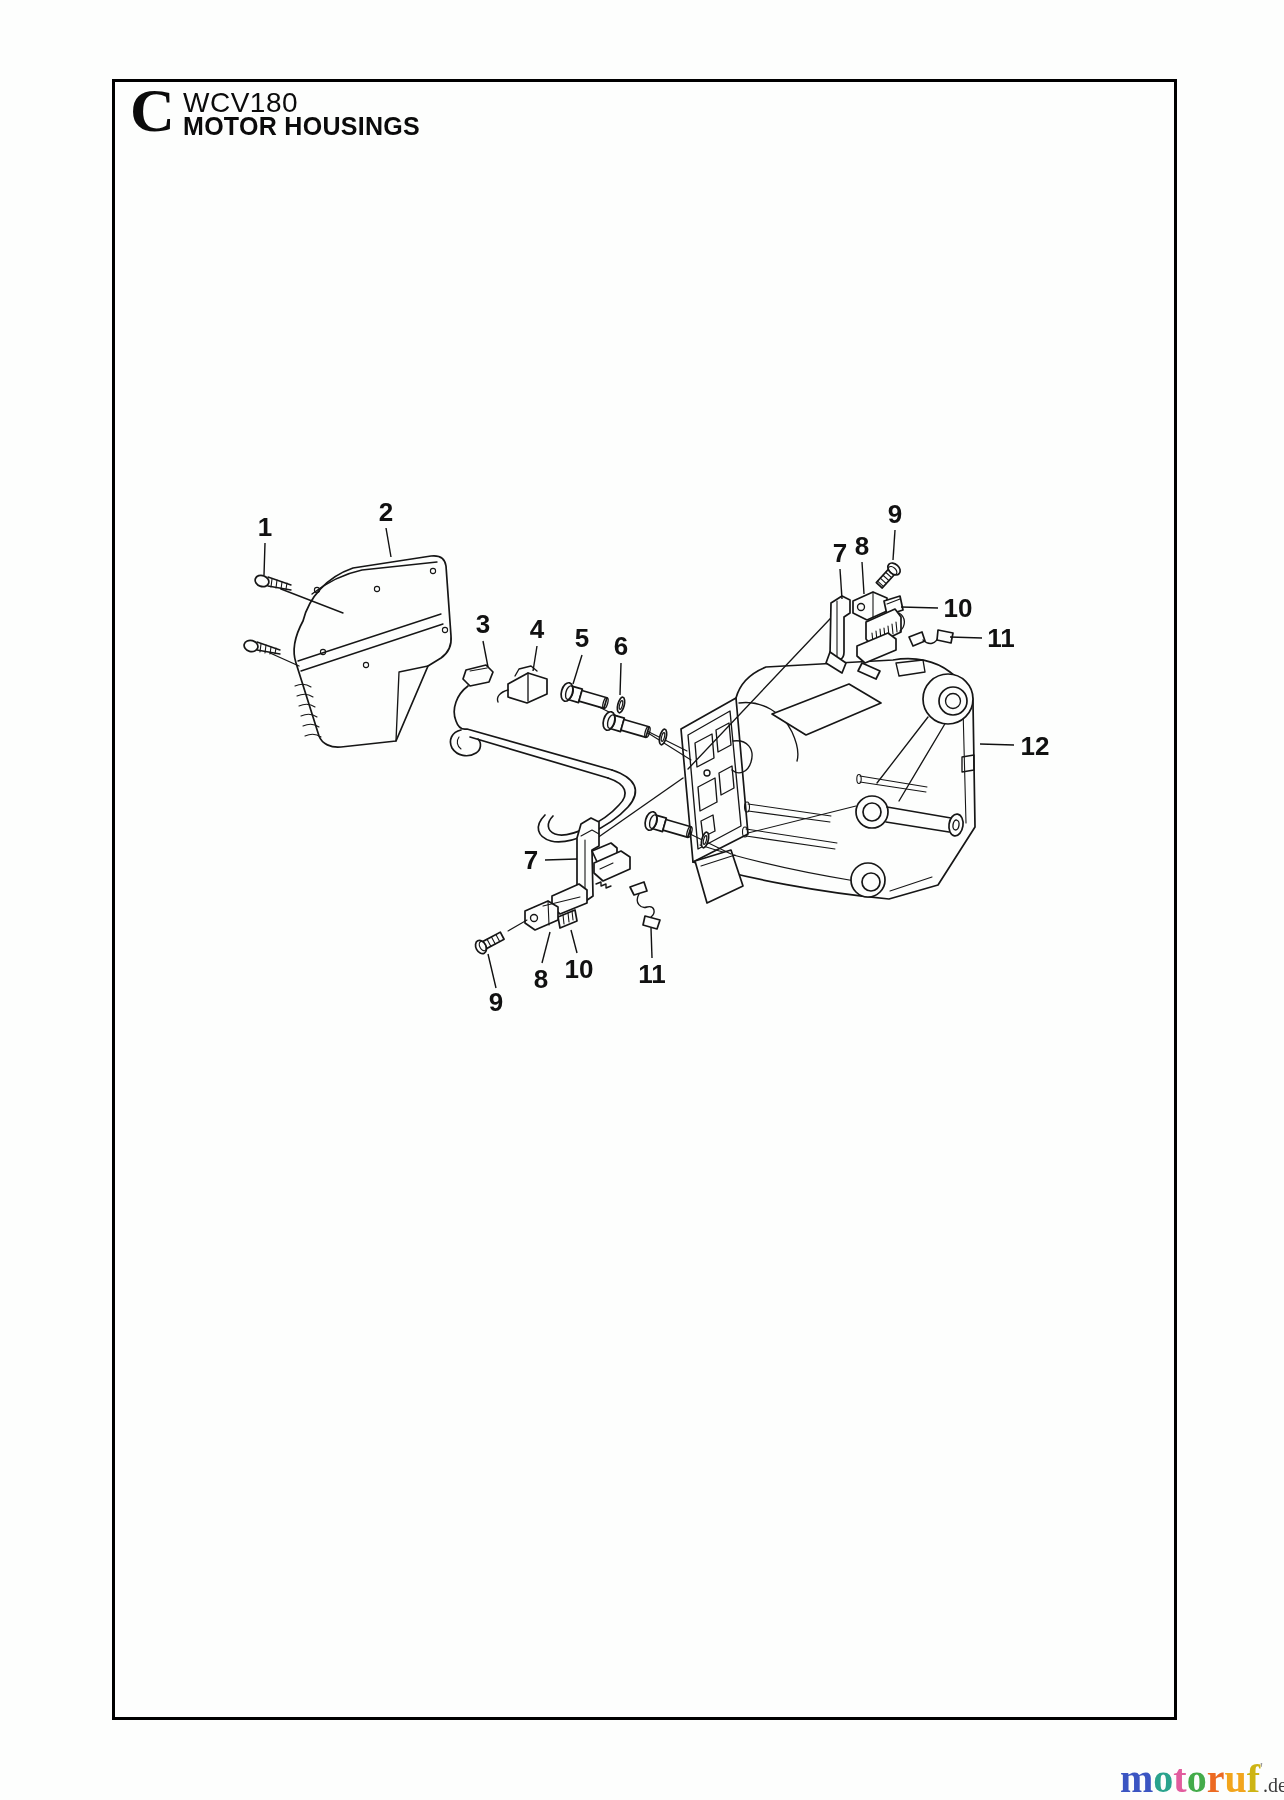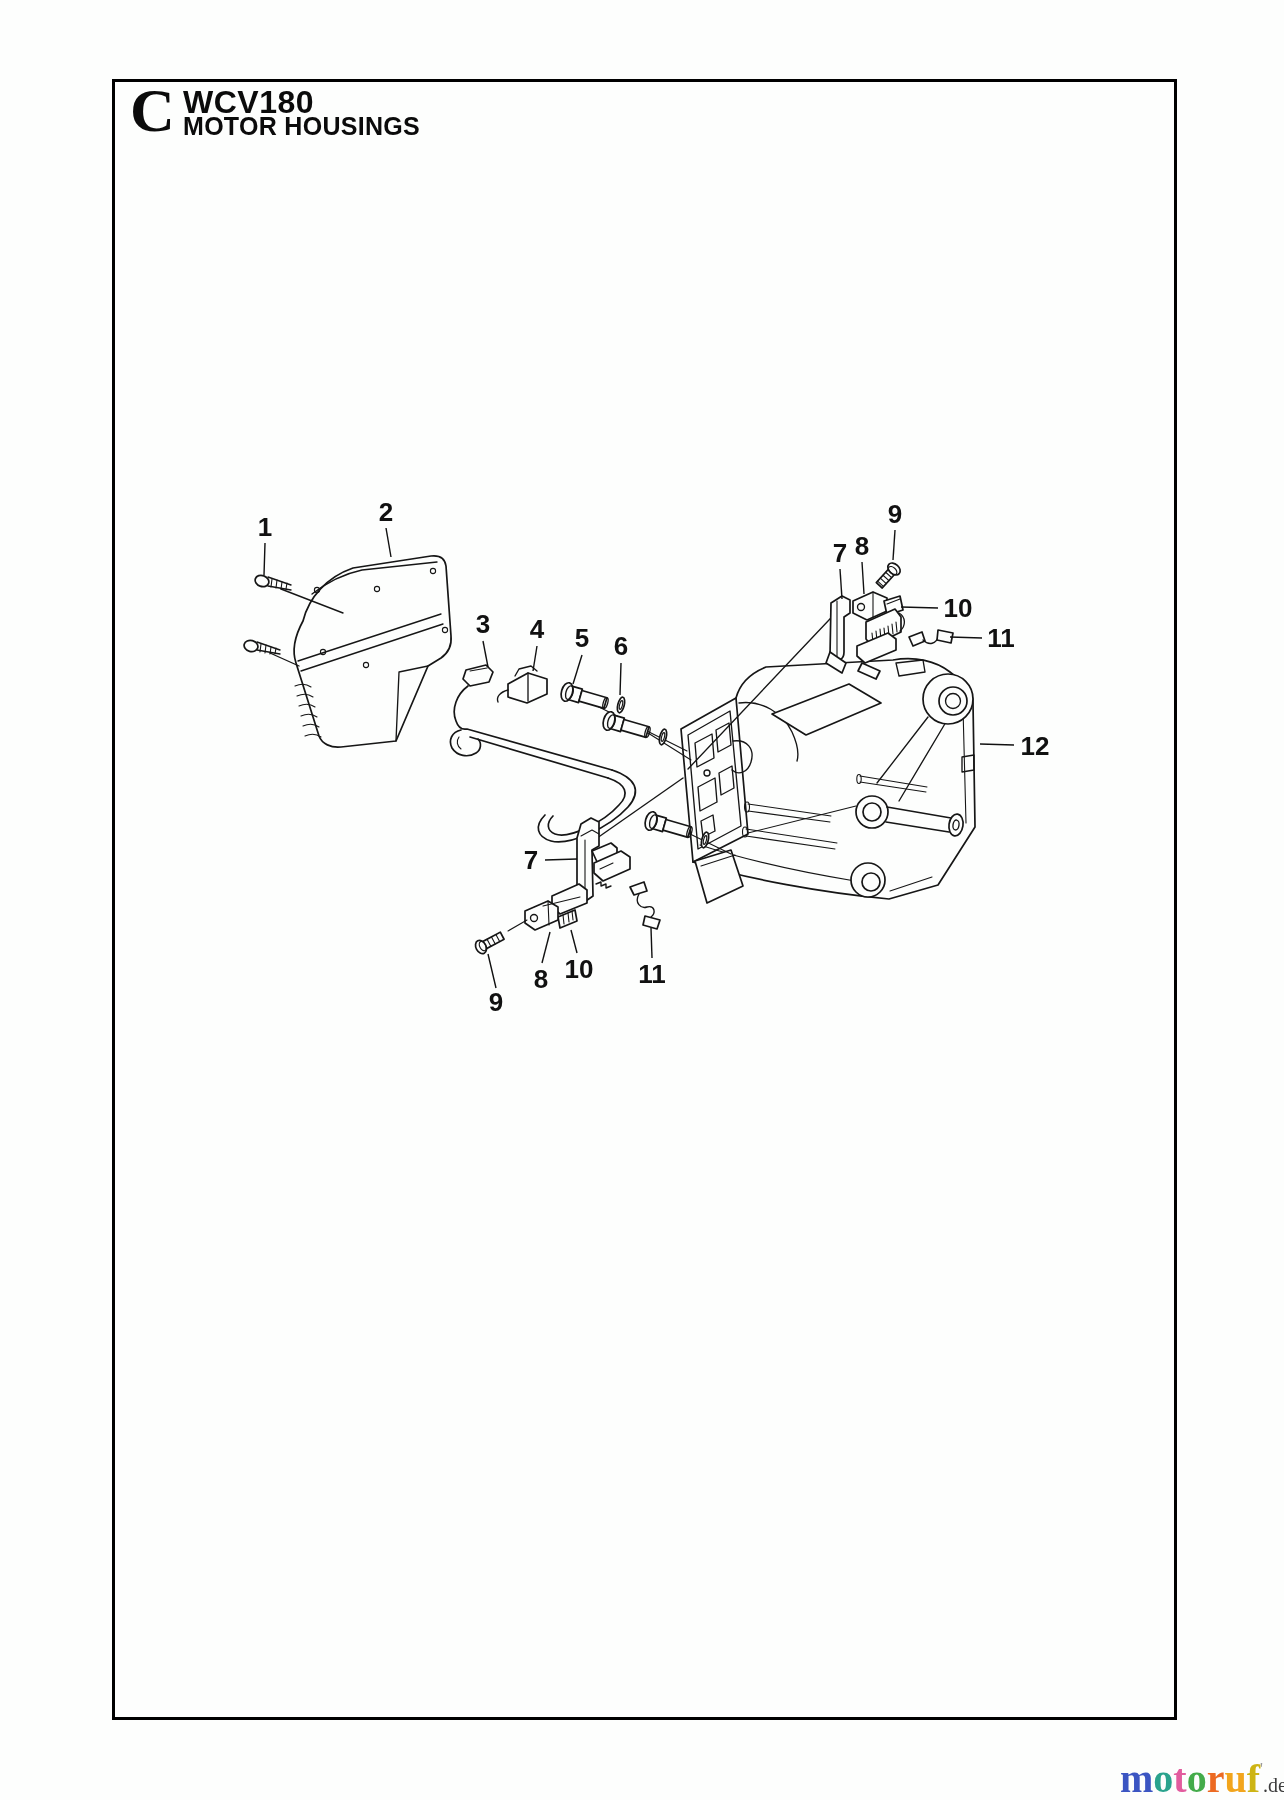--- a/index.html
+++ b/index.html
@@ -2,21 +2,21 @@
 <html><head>
 <meta charset="utf-8">
 <style>
   html,body{margin:0;padding:0;background:#ffffff;}
   #page{position:relative;width:1284px;height:1800px;background:#fdfefd;overflow:hidden;
         font-family:"Liberation Sans",sans-serif;}
   #frame{position:absolute;left:112px;top:79px;width:1059px;height:1635px;
          border:3px solid #000;background:#fdfefd;}
   #section-letter{position:absolute;left:130px;top:80px;font-family:"Liberation Serif",serif;
          font-weight:bold;font-size:62px;line-height:60px;color:#0b0b0b;}
-  #model-code{position:absolute;left:183px;top:90px;font-weight:bold;font-size:32px;
+  #model-code{position:absolute;left:183px;top:90px;font-weight:normal;font-size:28px;
          line-height:25px;color:#0b0b0b;letter-spacing:0.5px;}
   #doc-title{position:absolute;left:183px;top:113px;font-weight:bold;font-size:25px;
          line-height:26px;color:#0b0b0b;letter-spacing:0.3px;}
   #diagram-svg{position:absolute;left:0;top:0;}
   .callout{font-family:"Liberation Sans",sans-serif;font-weight:bold;font-size:26px;
          fill:#111;text-anchor:middle;}
   .leader{stroke:#111;stroke-width:1.4;}
   #art{stroke:#161616;stroke-width:1.7;fill:none;stroke-linecap:round;stroke-linejoin:round;}
   #art .f{fill:#fdfefd;}
   #art .thin{stroke-width:1.1;}

